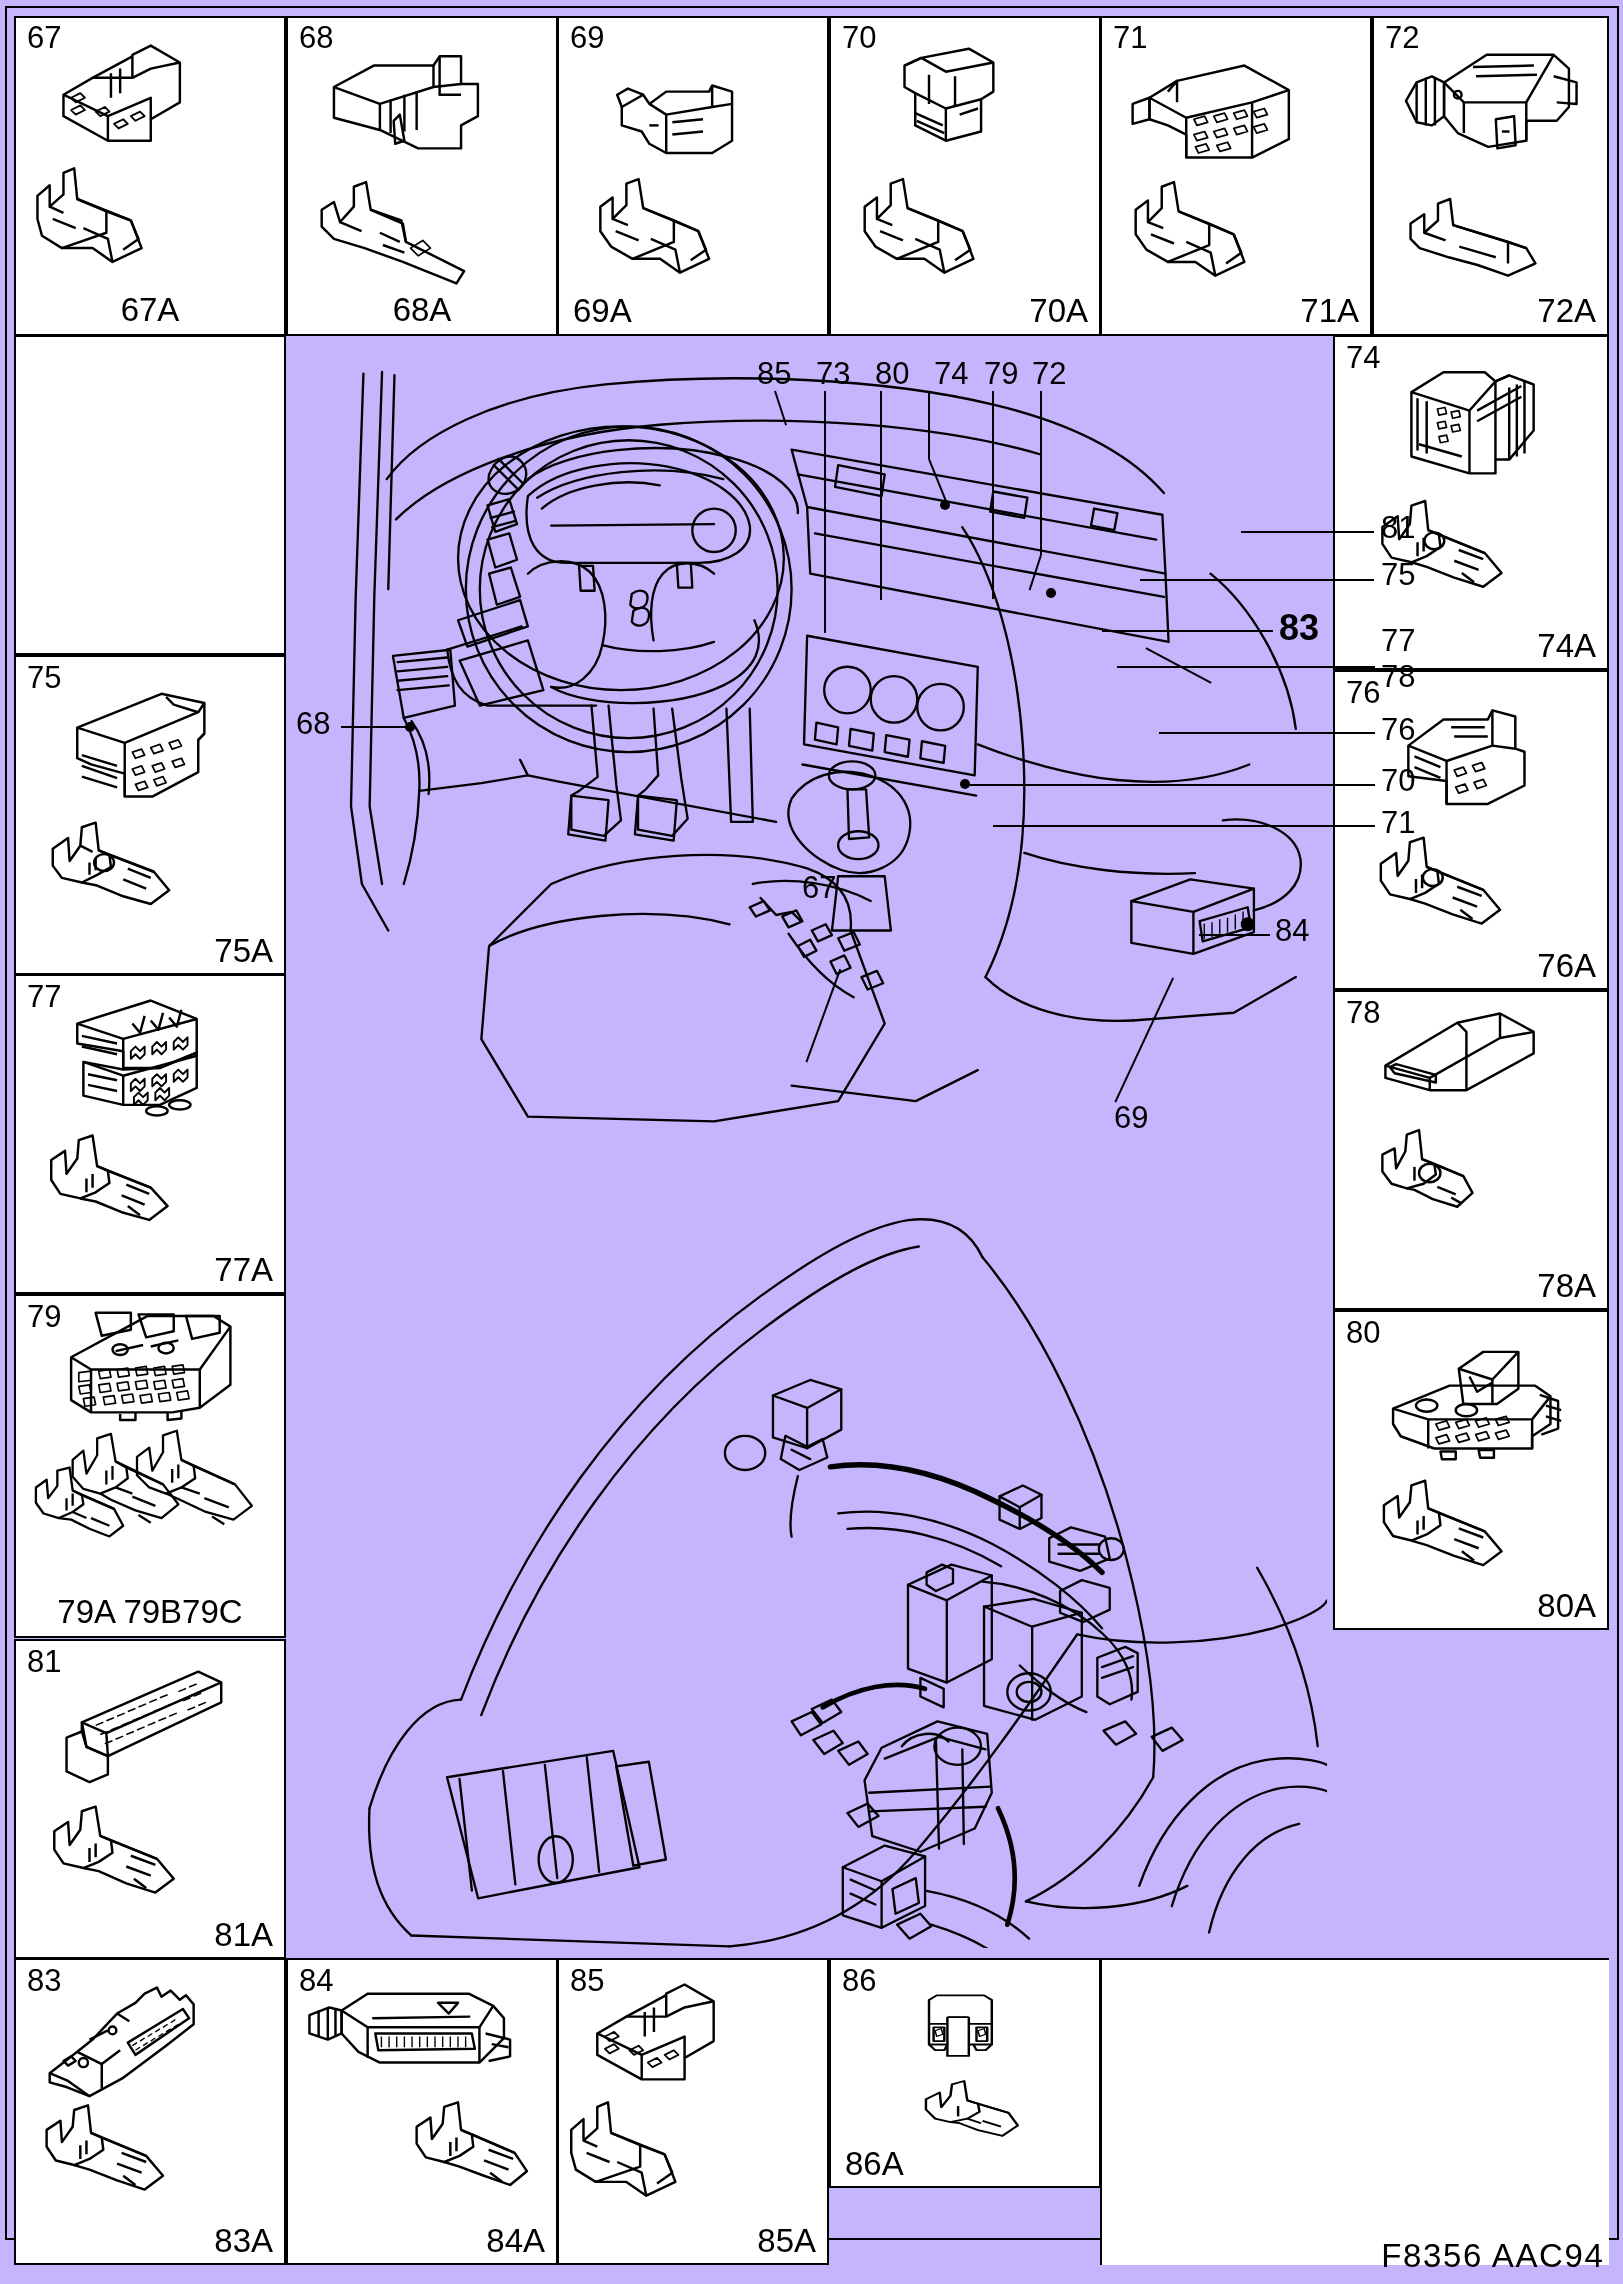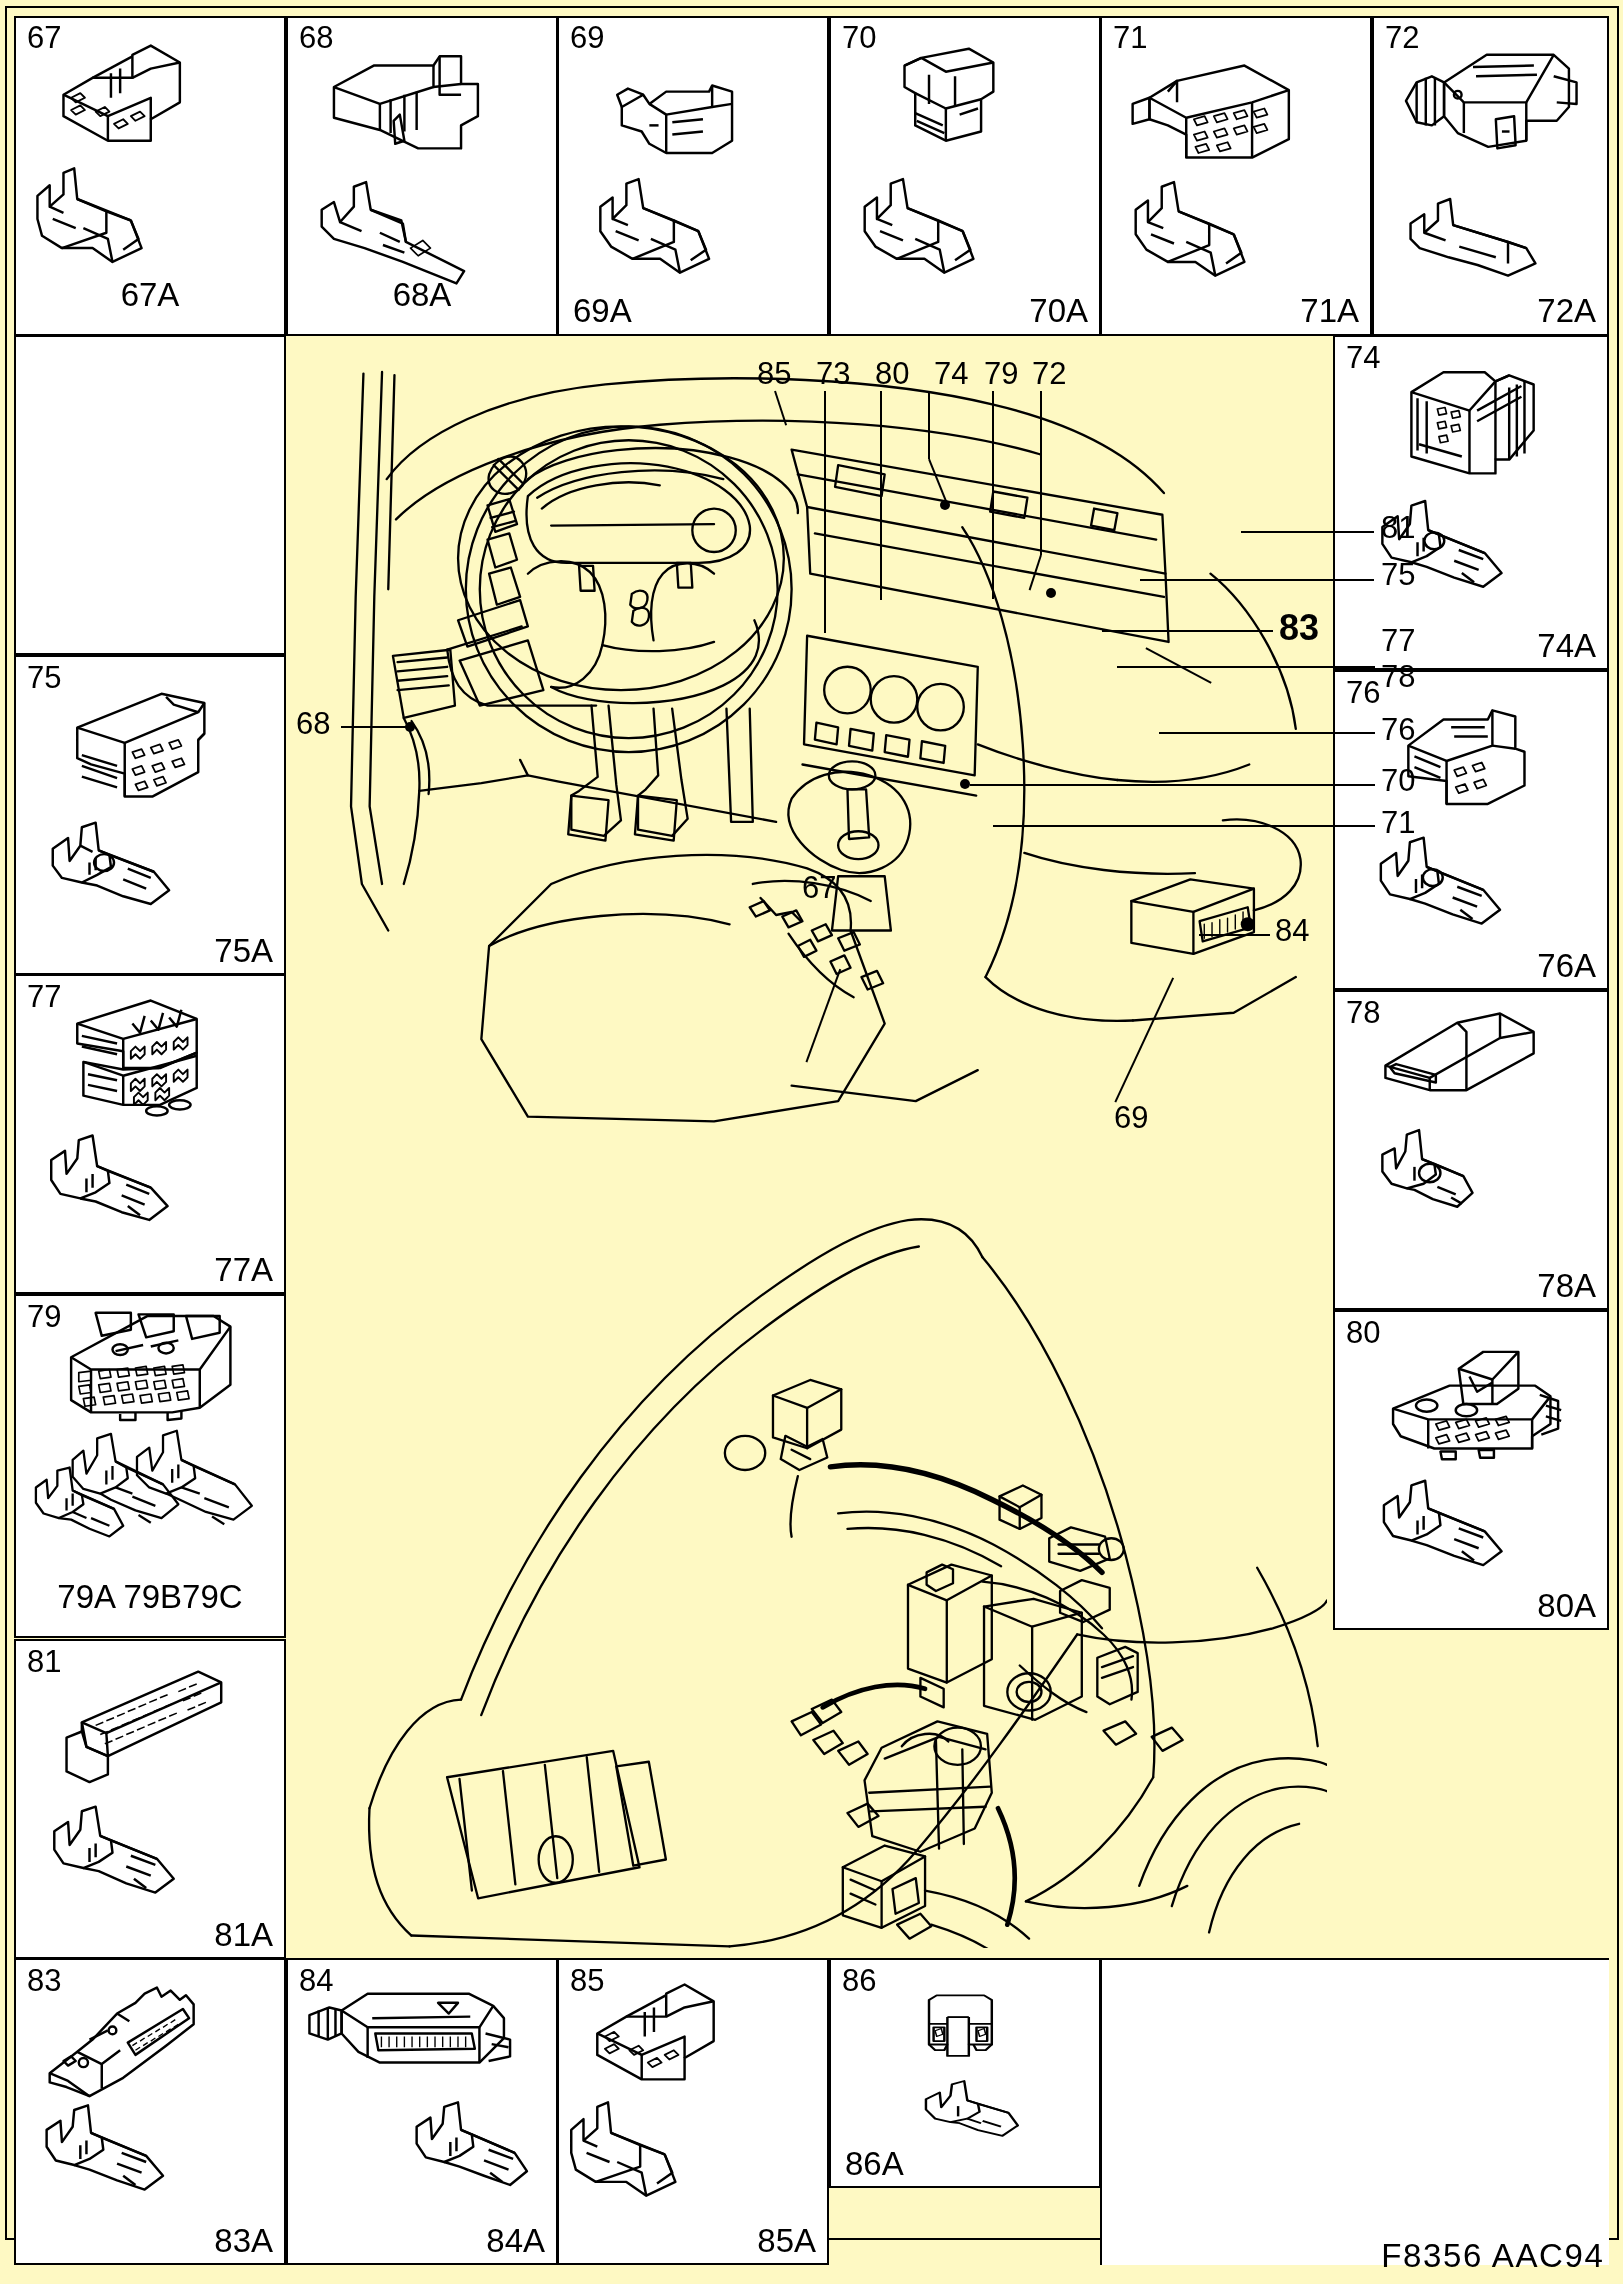--- a/index.html
+++ b/index.html
@@ -1,24 +1,24 @@
 <!DOCTYPE html>
 <html style="font-size:12.4px"><head>
 <meta charset="utf-8">
 <style>
   html,body{margin:0;padding:0;background:#ffffff;}
   body{font-family:"Liberation Sans",sans-serif;color:#000;}
-  #sheet{position:relative;width:1623px;height:2284px;background:#fef9c3;overflow:hidden;}
+  #sheet{position:relative;width:1623px;height:2284px;background:#c4b5fd;overflow:hidden;}
 
   .cell{position:absolute;box-sizing:border-box;border:2.3px solid #000;background:#fff;}
   .cell .num{position:absolute;left:11px;top:4.7px;font-size:31px;line-height:1;letter-spacing:0px;}
   .cell .cap{position:absolute;font-size:33px;line-height:1;}
   .cell .cap.br{right:11px;bottom:6.2px;}
   .cell .cap.bl{left:14px;bottom:6.2px;}
-  .cell .cap.bc{left:50%;bottom:23px;transform:translateX(-50%);white-space:nowrap;}
+  .cell .cap.bc{left:50%;bottom:8px;transform:translateX(-50%);white-space:nowrap;}
 
   .art{position:absolute;left:0;top:0;width:100%;height:100%;pointer-events:none;}
   .art svg{width:100%;height:100%;display:block;}
 
   #frame{position:absolute;left:4.7px;top:6.2px;width:1614px;height:2234px;border:2.3px solid #000;box-sizing:border-box;}
 
   .callout{position:absolute;font-size:31px;line-height:1;white-space:nowrap;}
   .lead{position:absolute;background:#000;}
   .lead.h{height:2.3px;}
   .lead.v{width:2.3px;}

